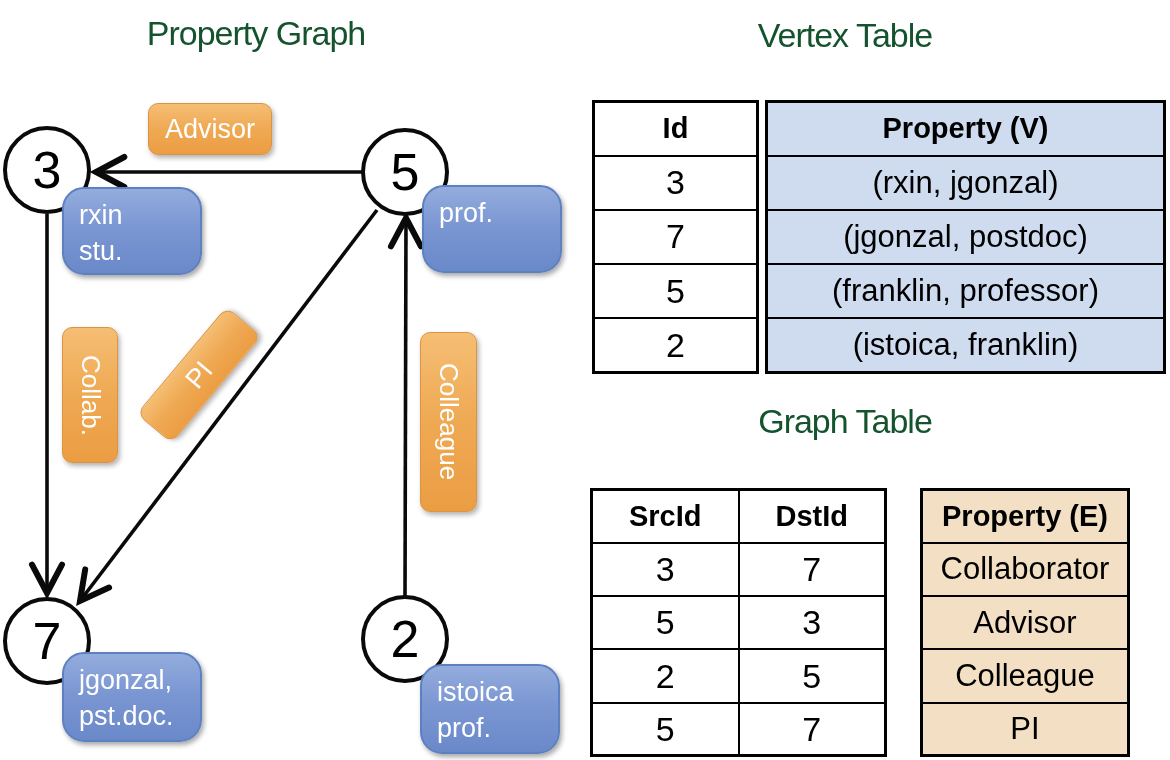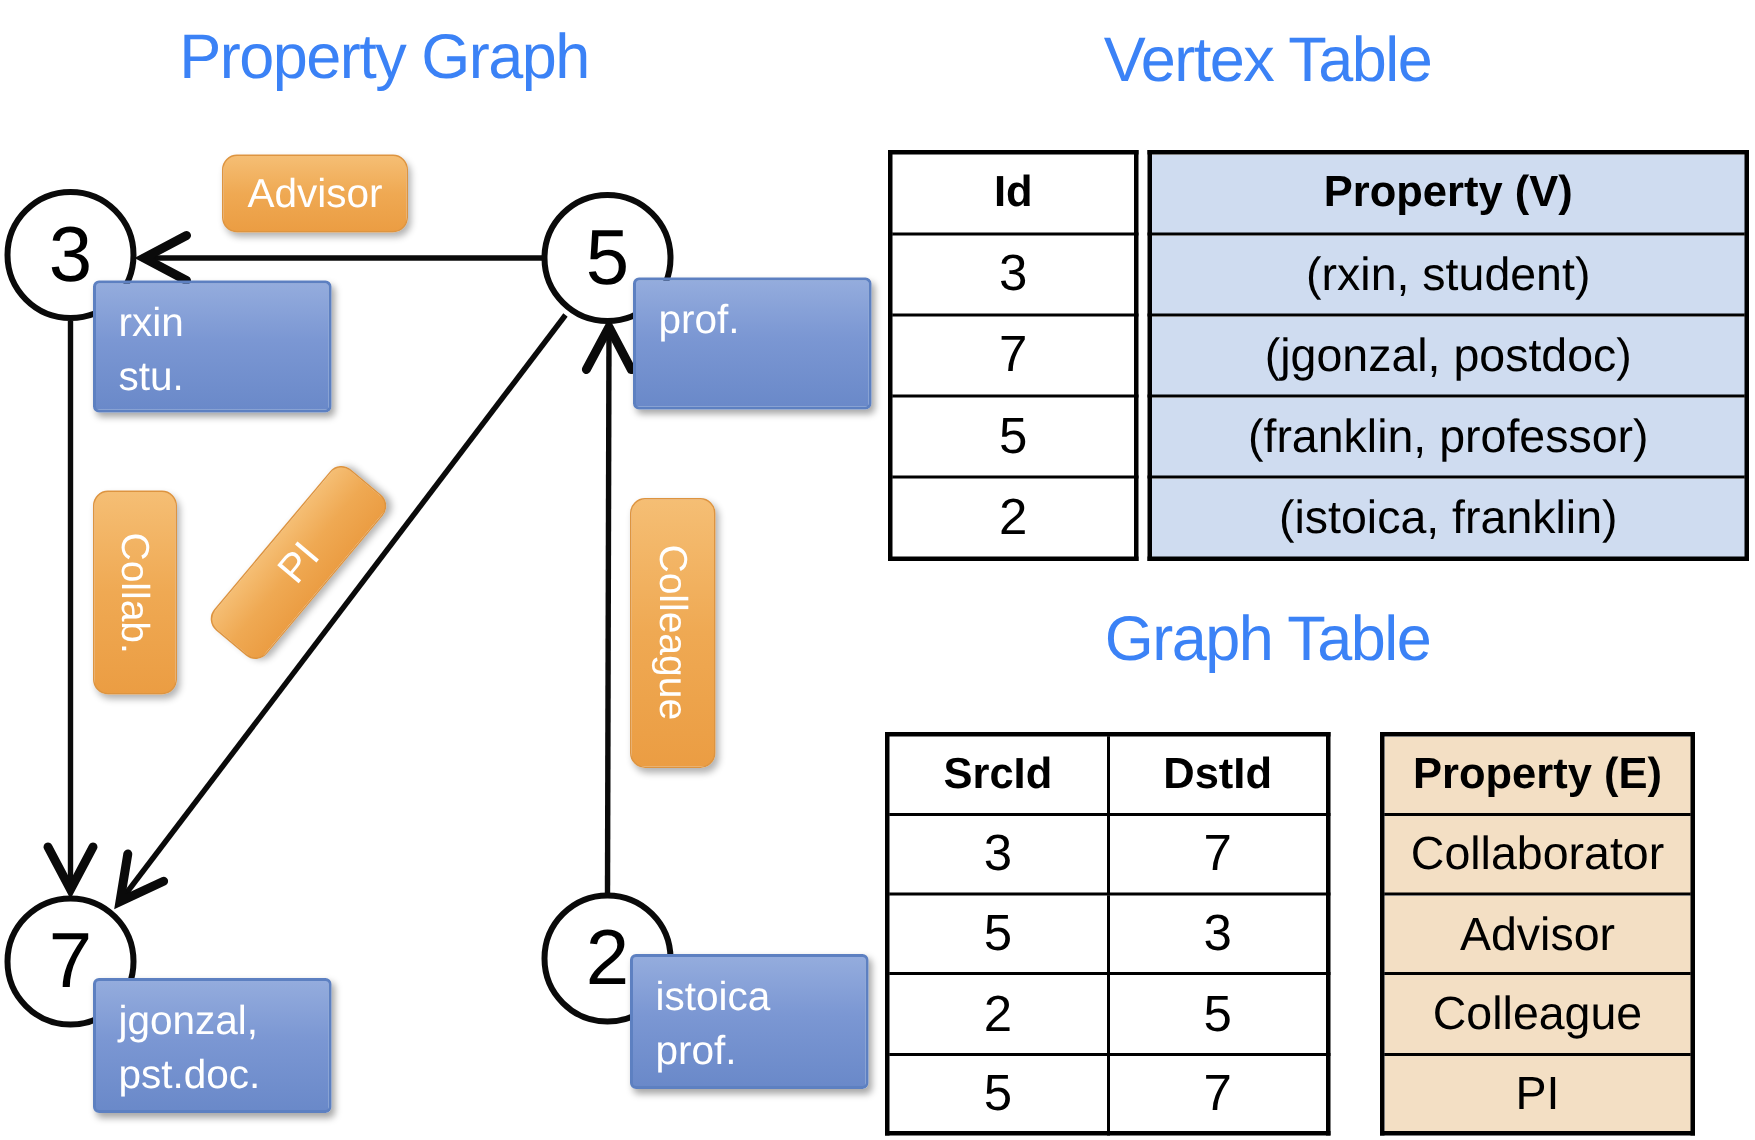--- a/index.html
+++ b/index.html
@@ -2,32 +2,32 @@
 <html><head>
 <meta charset="utf-8">
 <style>
   * { margin:0; padding:0; box-sizing:border-box; }
   html,body { background:#fff; }
   #stage {
     position:relative; width:1170px; height:760px; overflow:hidden;
     font-family:"Liberation Sans","DejaVu Sans",sans-serif; background:#fff; color:#000;
   }
   .title {
-    position:absolute; text-align:center; font-size:42px; letter-spacing:-1px;
-    color:#3b82f6; white-space:nowrap;
+    position:absolute; text-align:center; font-size:34px; letter-spacing:-1px;
+    color:#14532d; white-space:nowrap;
   }
   
   #edges-svg { position:absolute; left:0; top:0; z-index:1; }
   .node {
     position:absolute; width:88px; height:88px; border:4px solid #0a0a0a; border-radius:50%;
     background:#fff; display:flex; align-items:center; justify-content:center;
     font-size:52px; z-index:2;
   }
   .propbox {
-    position:absolute; width:159px; height:88px; border-radius:4px; z-index:4;
+    position:absolute; width:140px; height:88px; border-radius:22px; z-index:4;
     background:linear-gradient(180deg,#94acdd 0%,#7b97d3 45%,#6a89c9 100%);
     border:2px solid #5d80c1; box-shadow:2px 3px 5px rgba(0,0,0,0.35);
     color:#fff; font-size:27px; line-height:36px; padding:8px 0 0 15px;
   }
   .edgelabel {
     position:absolute; z-index:3; color:#fff; font-size:27px;
     background:linear-gradient(180deg,#f5be74 0%,#efa953 50%,#eb9d43 100%);
     border:1px solid #dd9440; border-radius:10px; box-shadow:2px 3px 5px rgba(0,0,0,0.3);
     display:flex; align-items:center; justify-content:center;
   }
@@ -82,21 +82,21 @@
     <div>rxin</div>
     <div>stu.</div>
   </div>
   <div class="propbox" style="left:422px; top:185px;">
     <div>prof.</div>
   </div>
   <div class="propbox" style="left:62px;  top:652px; height:90px;">
     <div>jgonzal,</div>
     <div>pst.doc.</div>
   </div>
-  <div class="propbox" style="left:420px; top:636px; height:90px;">
+  <div class="propbox" style="left:420px; top:664px; height:90px;">
     <div>istoica</div>
     <div>prof.</div>
   </div>
 
   <div class="edgelabel" style="left:148px; top:103px; width:124px; height:52px;">Advisor</div>
   <div class="edgelabel vertical" style="left:62px; top:327px; width:56px; height:136px;">Collab.</div>
   <div class="edgelabel" style="left:129px; top:352px; width:140px; height:46px; transform:rotate(-50deg);">PI</div>
   <div class="edgelabel vertical" style="left:420px; top:332px; width:57px; height:180px;">Colleague</div>
 
   <div class="title" style="left:585px; top:16px; width:520px;">Vertex Table</div>
@@ -120,21 +120,21 @@
         </tr>
   </tbody>
     </table>
 
   <table class="outer vt-rows vfill" style="left:765px; top:100px; width:401px;">
     <tbody>
         <tr class="hdr">
           <td>Property (V)</td>
         </tr>
     <tr>
-          <td>(rxin, student)</td>
+          <td>(rxin, jgonzal)</td>
         </tr>
     <tr>
           <td>(jgonzal, postdoc)</td>
         </tr>
     <tr>
           <td>(franklin, professor)</td>
         </tr>
     <tr>
           <td>(istoica, franklin)</td>
         </tr>

